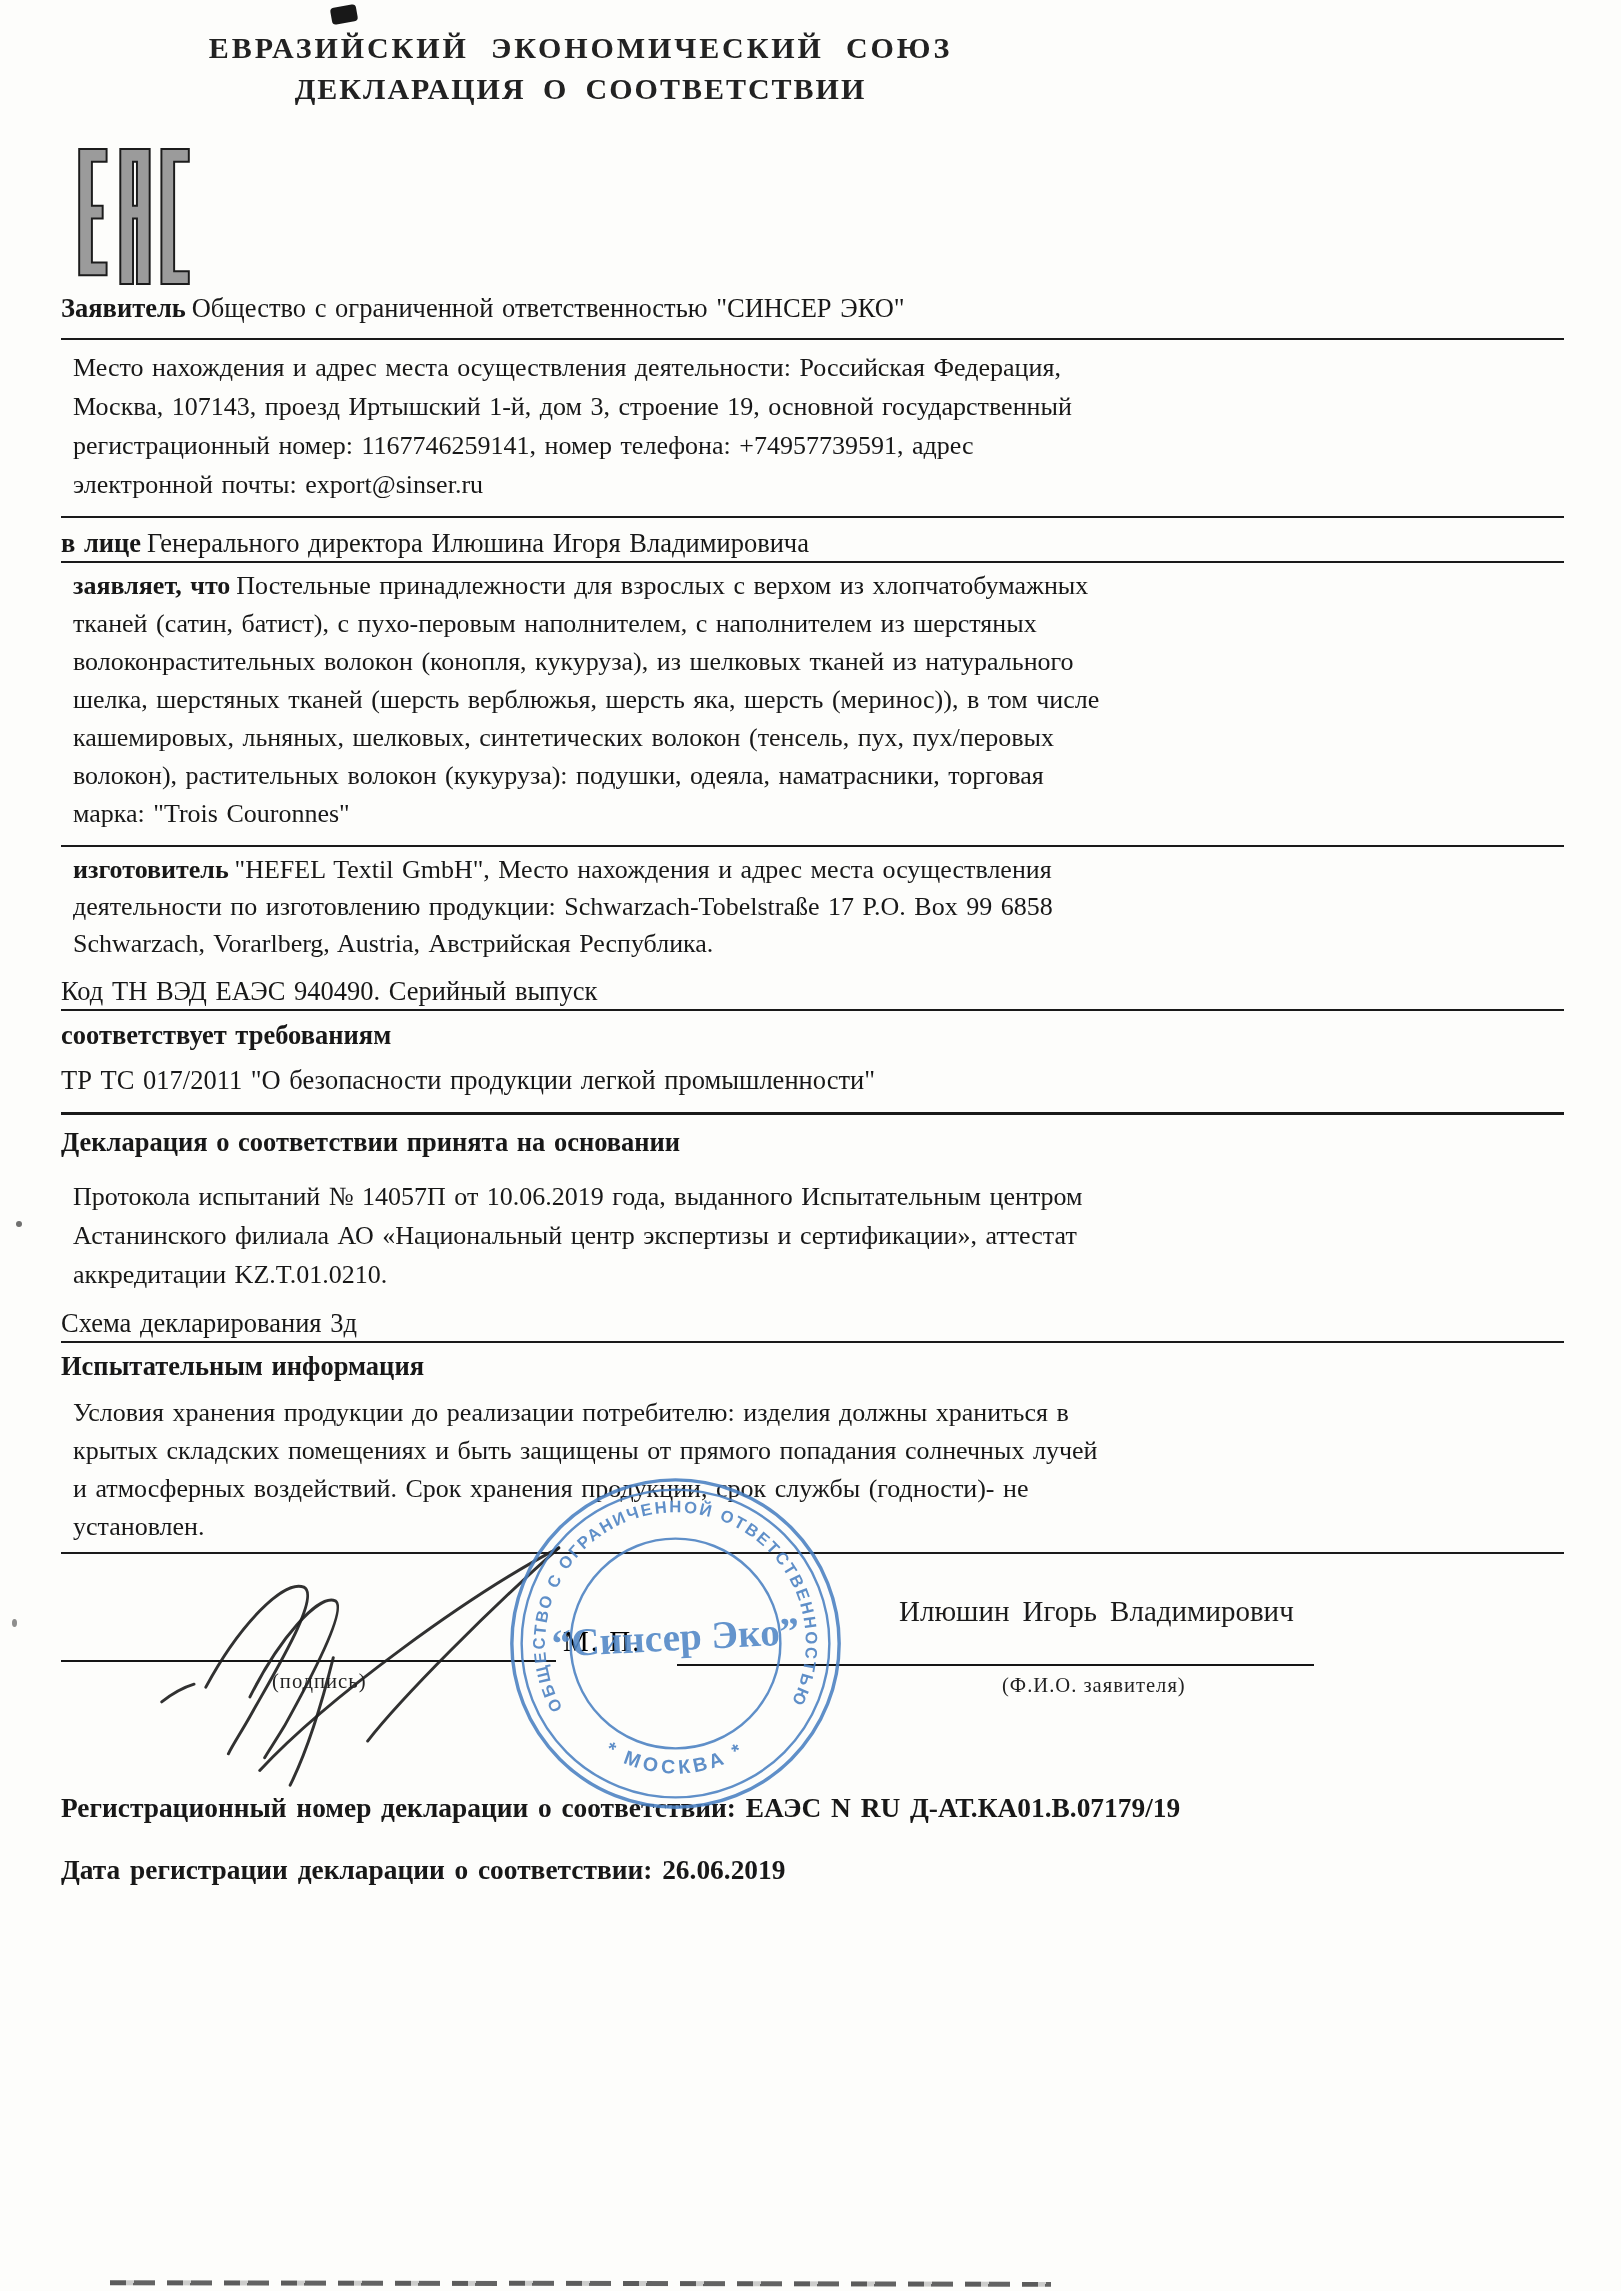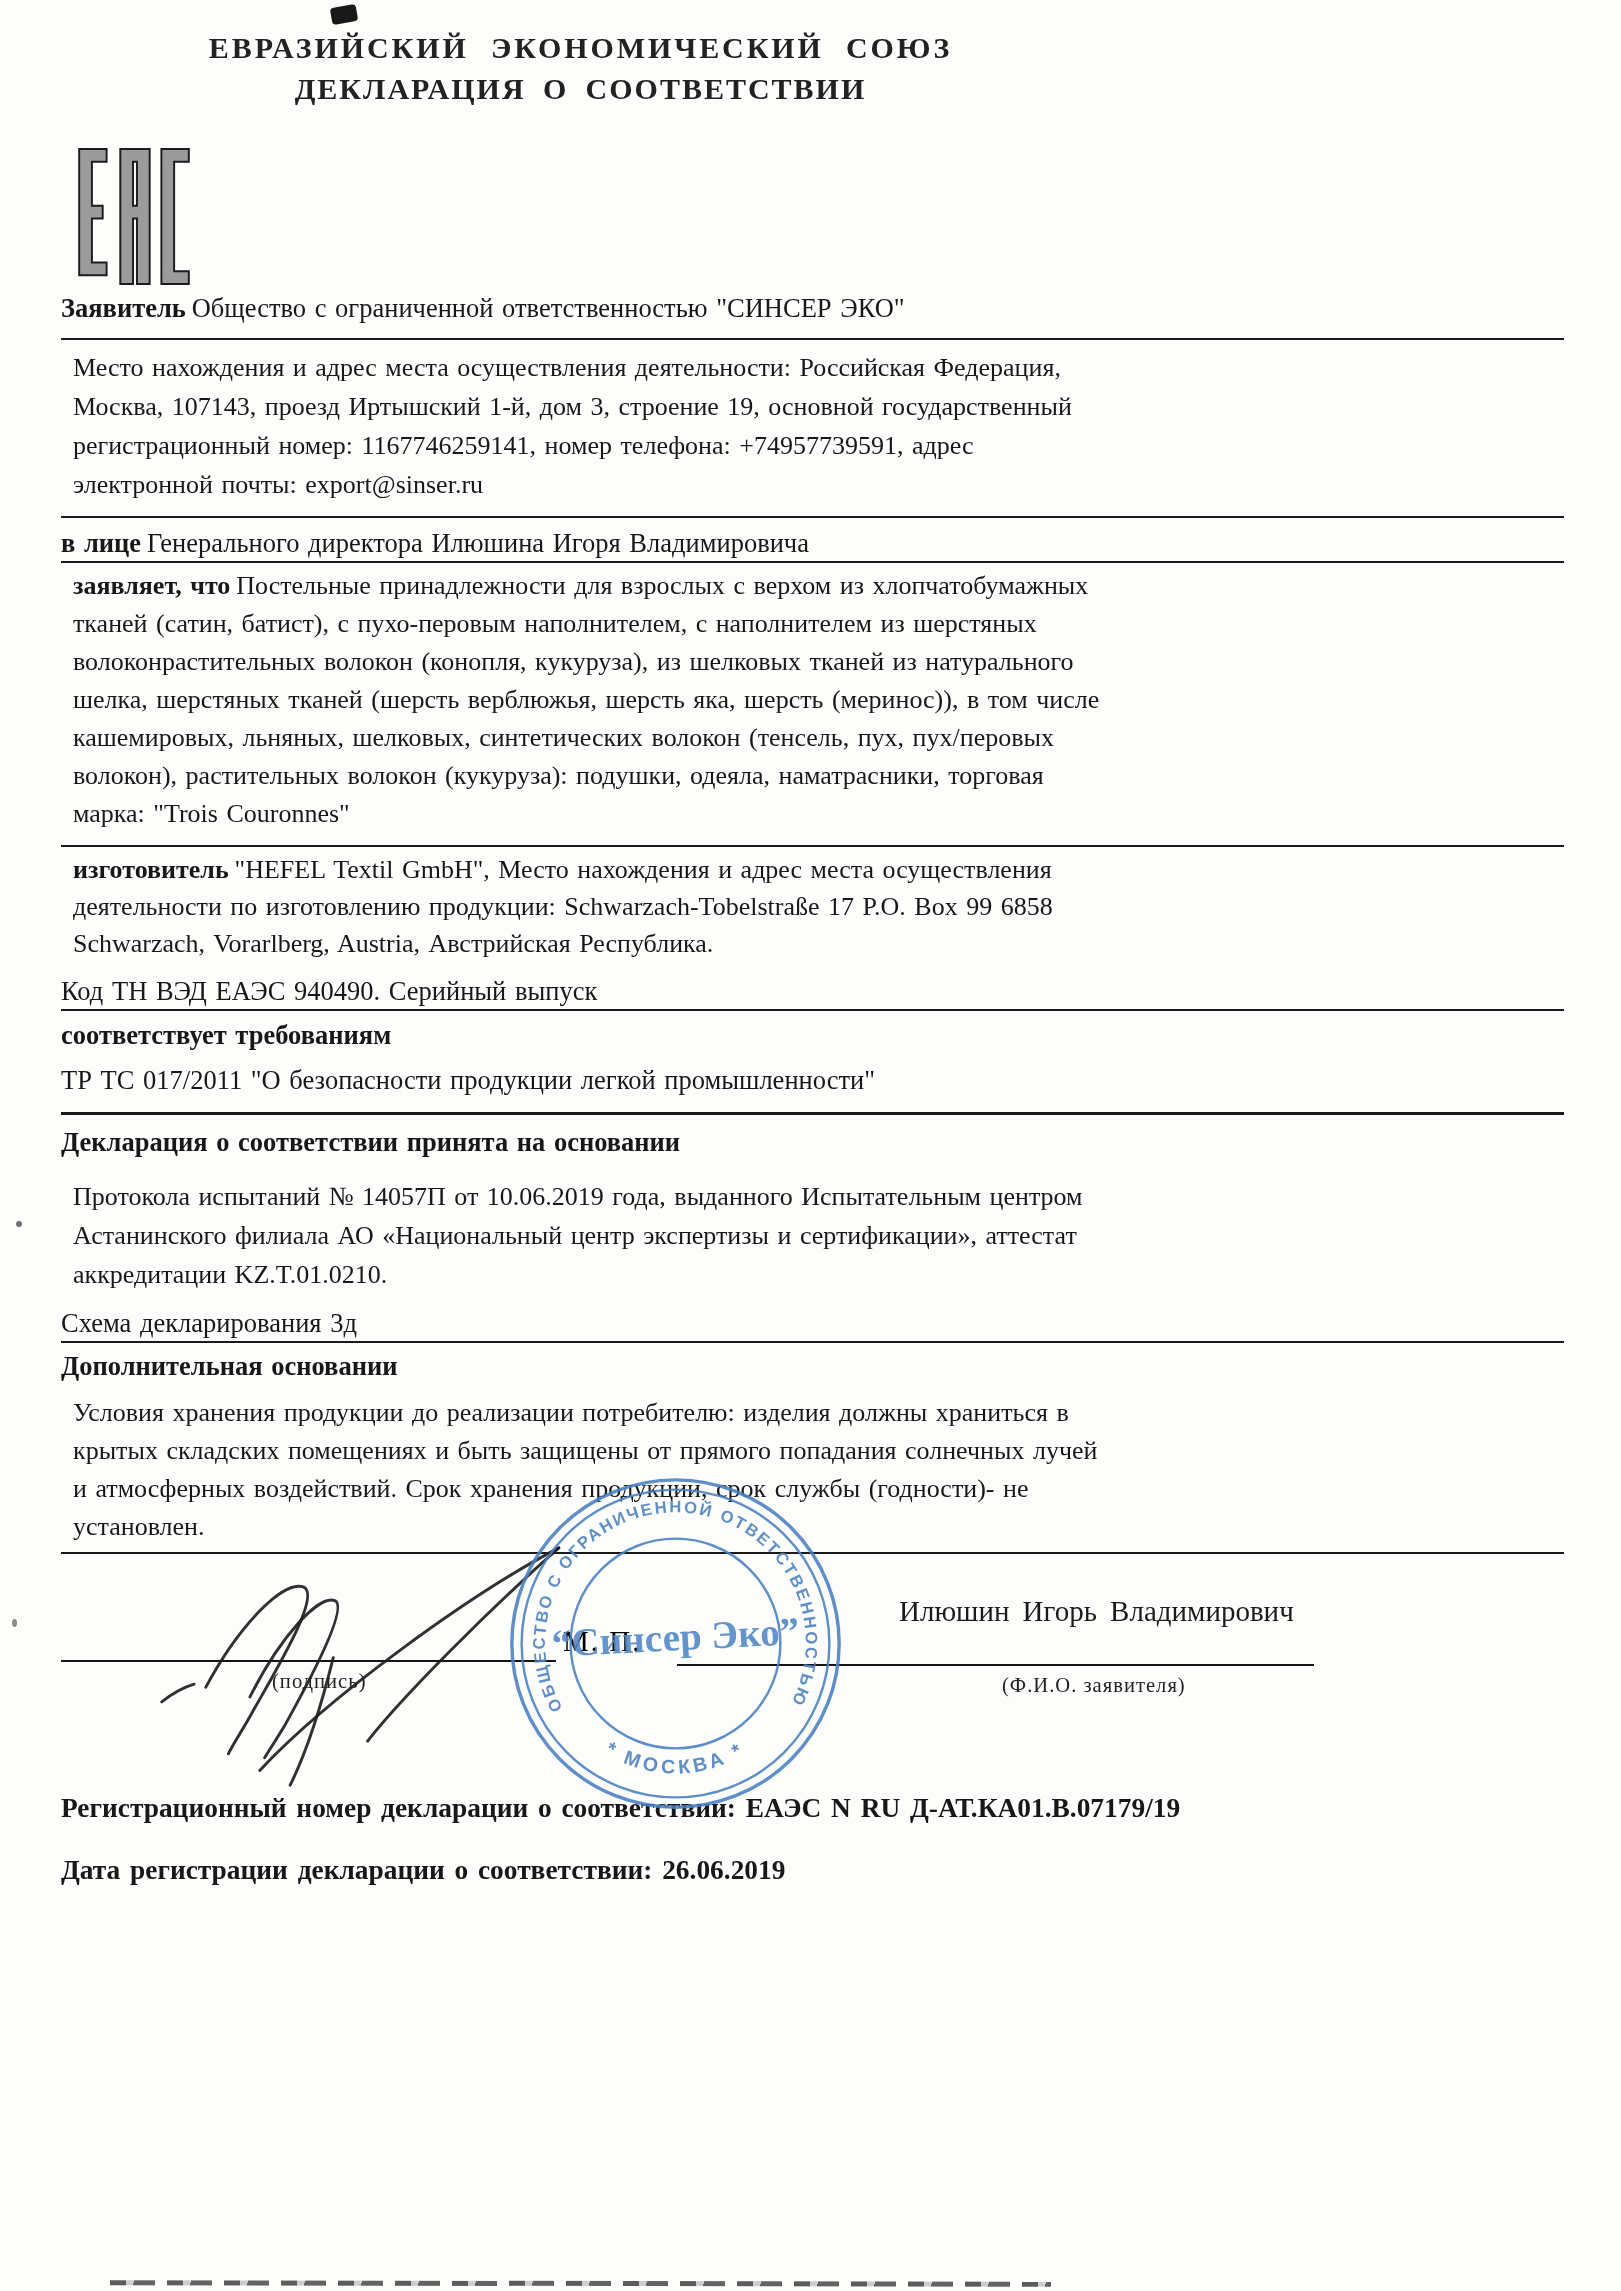--- a/index.html
+++ b/index.html
@@ -122,21 +122,21 @@
 
     <p class="line bold m-conf">соответствует требованиям</p>
     <p class="line m-reg">ТР ТС 017/2011 "О безопасности продукции легкой промышленности"</p>
     <div class="rule r6 thick"></div>
 
     <p class="line bold m-basis">Декларация о соответствии принята на основании</p>
     <p class="para m-protocol">Протокола испытаний № 14057П от 10.06.2019 года, выданного Испытательным центром Астанинского филиала АО «Национальный центр экспертизы и сертификации», аттестат аккредитации KZ.T.01.0210.</p>
     <p class="line m-scheme">Схема декларирования 3д</p>
     <div class="rule r7"></div>
 
-    <p class="line bold m-add">Дополнительная основании</p>
+    <p class="line bold m-add">Испытательным информация</p>
     <p class="para m-addtext">Условия хранения продукции до реализации потребителю: изделия должны храниться в крытых складских помещениях и быть защищены от прямого попадания солнечных лучей и атмосферных воздействий. Срок хранения продукции, срок службы (годности)- не установлен.</p>
     <div class="rule r8"></div>
 
 
     <div class="signature-area">
 
       <div class="sig-line left"></div>
       <div class="sig-line right"></div>
 
       <svg class="sig-scribble" viewBox="0 0 460 262">

